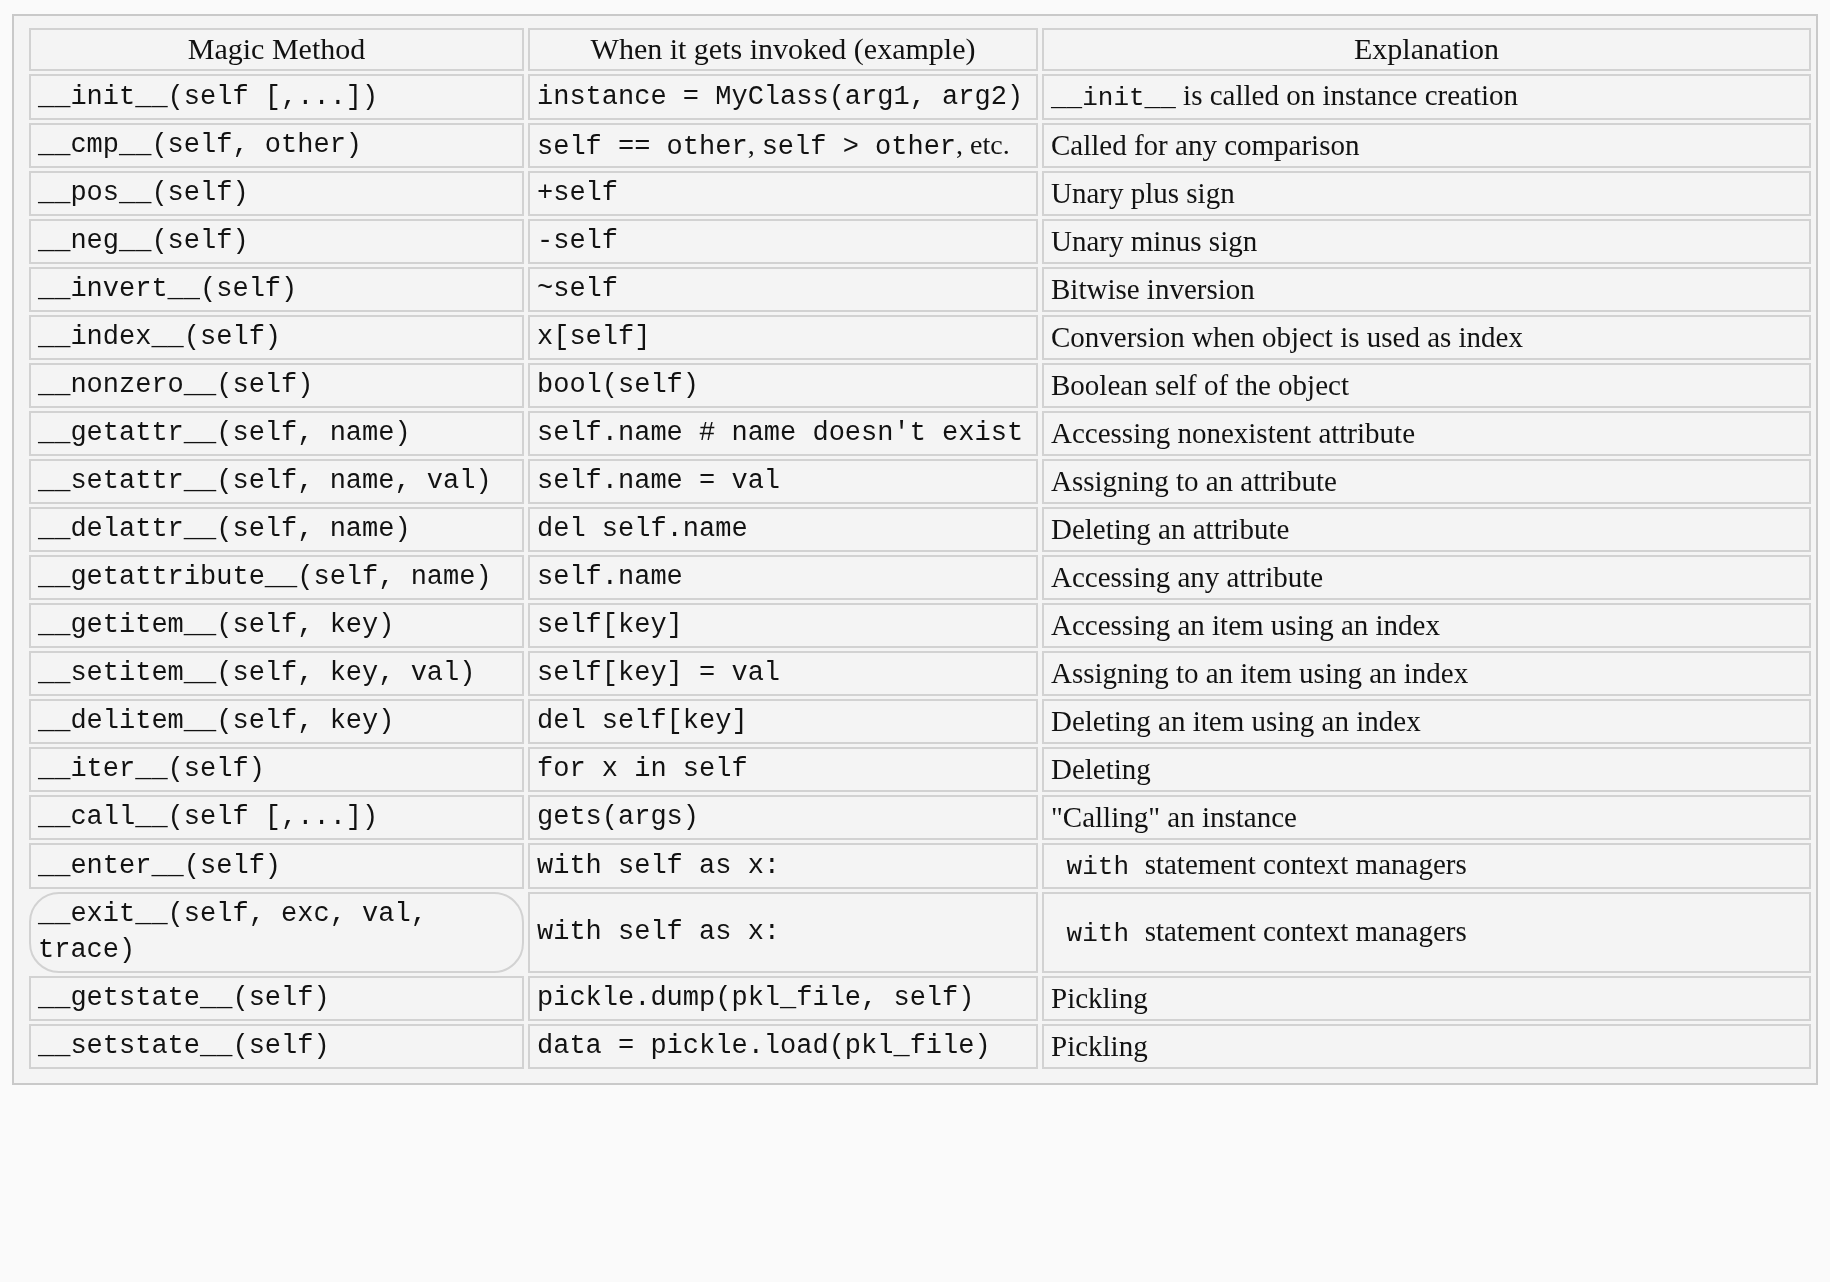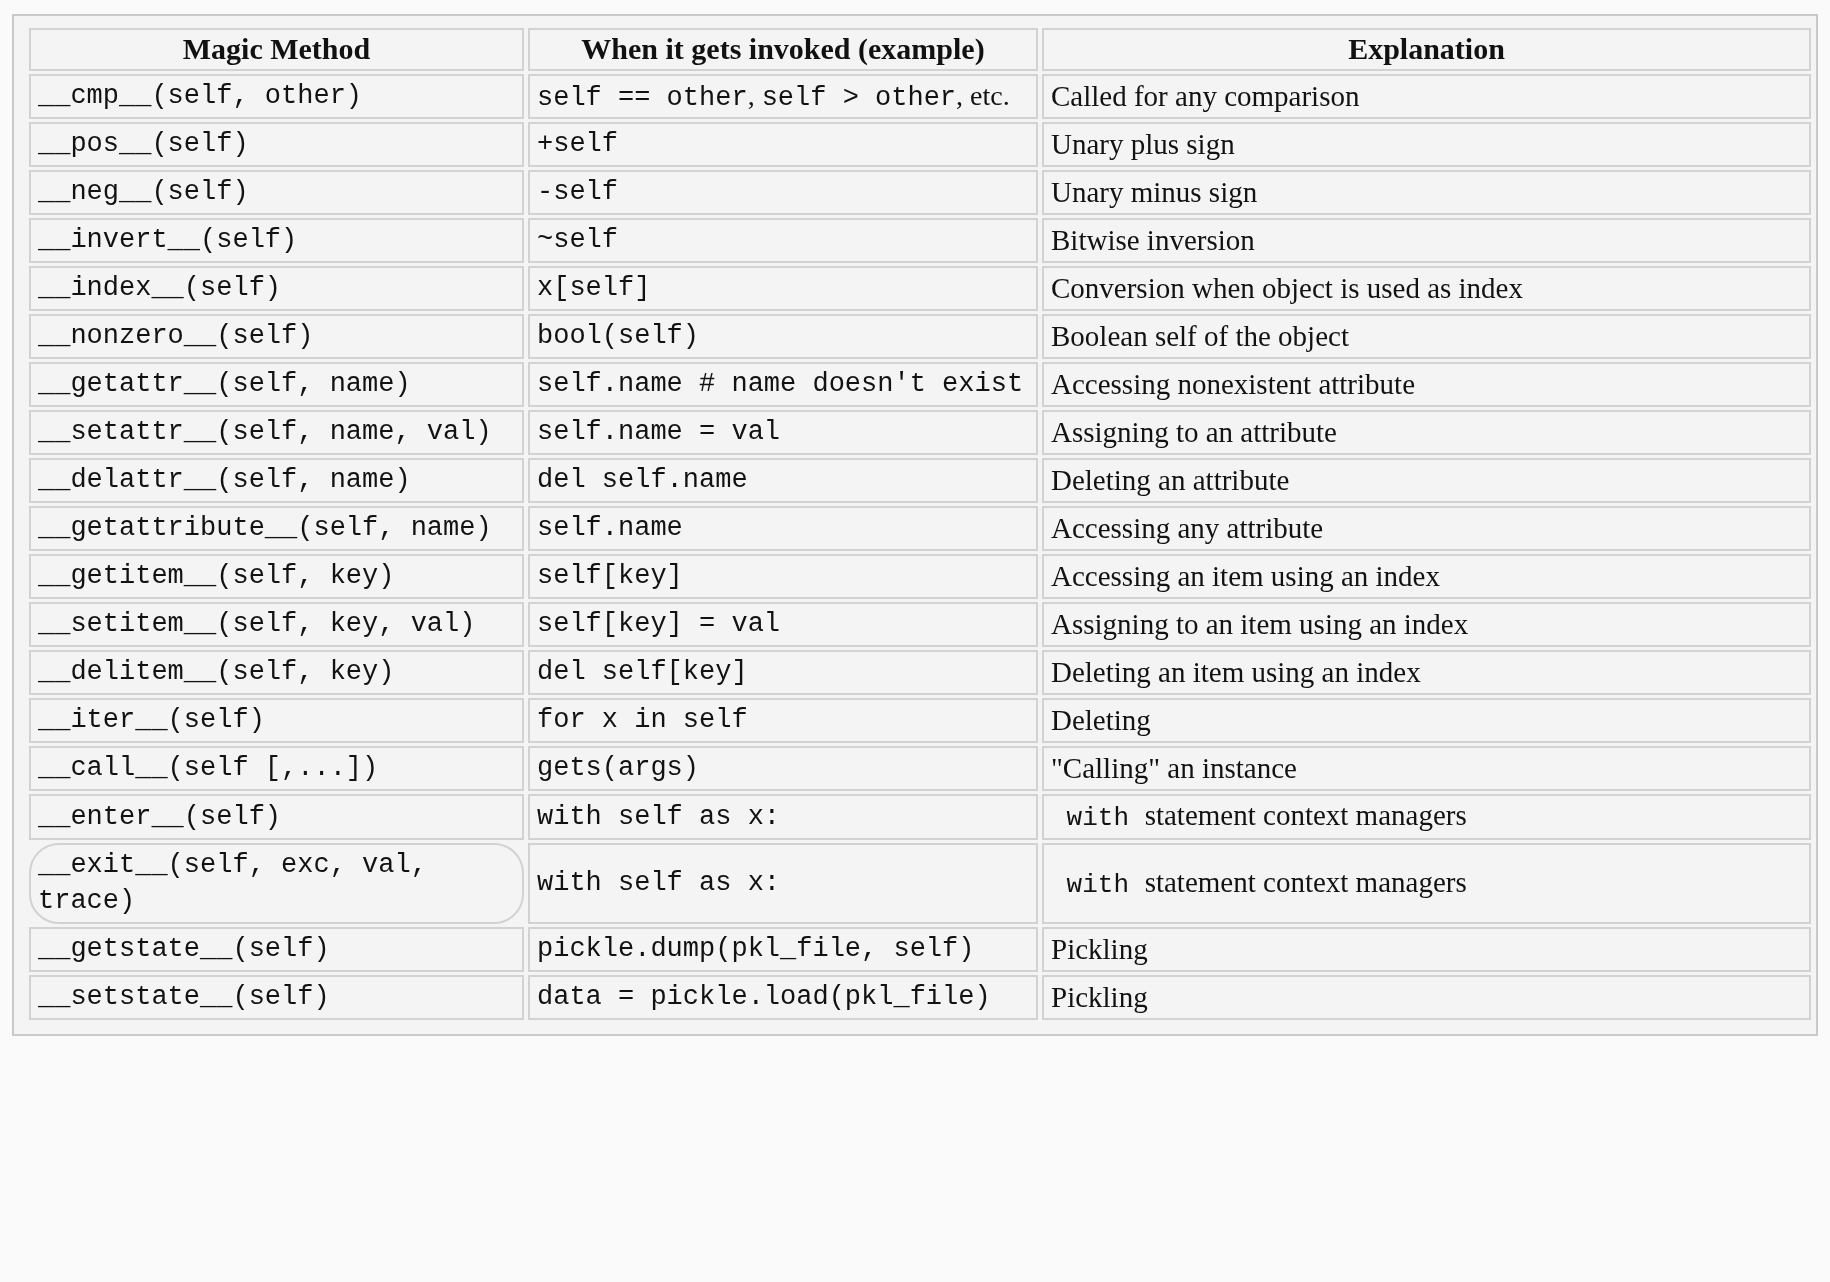--- a/index.html
+++ b/index.html
@@ -41,21 +41,21 @@
 
   table.magic th, table.magic td {
     border: 2px solid #d2d2d2;
     background: #f4f4f4;
     box-sizing: border-box;
     vertical-align: middle;
     padding: 2px 7px 3px 7px;
   }
   table.magic th {
     font-family: "Liberation Serif", serif;
-    font-weight: bold;
+    font-weight: normal;
     font-size: 30px;
     text-align: center;
     height: 40px;
     line-height: 34px;
     color: #111;
   }
   table.magic td {
     height: 45px;
     color: #121212;
   }
@@ -96,20 +96,25 @@
       </colgroup>
       <thead>
         <tr>
           <th>Magic Method</th>
           <th>When it gets invoked (example)</th>
           <th>Explanation</th>
         </tr>
       </thead>
       <tbody id="tbody">
           <tr>
+            <td class="mono">__init__(self [,...])</td>
+            <td class="mono"><span class="mono">instance = MyClass(arg1, arg2)</span></td>
+            <td class="prose"><span class="mono">__init__</span><span> is called on instance creation</span></td>
+          </tr>
+          <tr>
             <td class="mono">__cmp__(self, other)</td>
             <td class="mono"><span class="mono">self == other</span><span class="" style="font-family: &quot;Liberation Serif&quot;, serif; font-size: 28px;">, </span><span class="mono">self &gt; other</span><span class="" style="font-family: &quot;Liberation Serif&quot;, serif; font-size: 28px;">, etc.</span></td>
             <td class="prose"><span>Called for any comparison</span></td>
           </tr>
           <tr>
             <td class="mono">__pos__(self)</td>
             <td class="mono"><span class="mono">+self</span></td>
             <td class="prose"><span>Unary plus sign</span></td>
           </tr>
           <tr>

